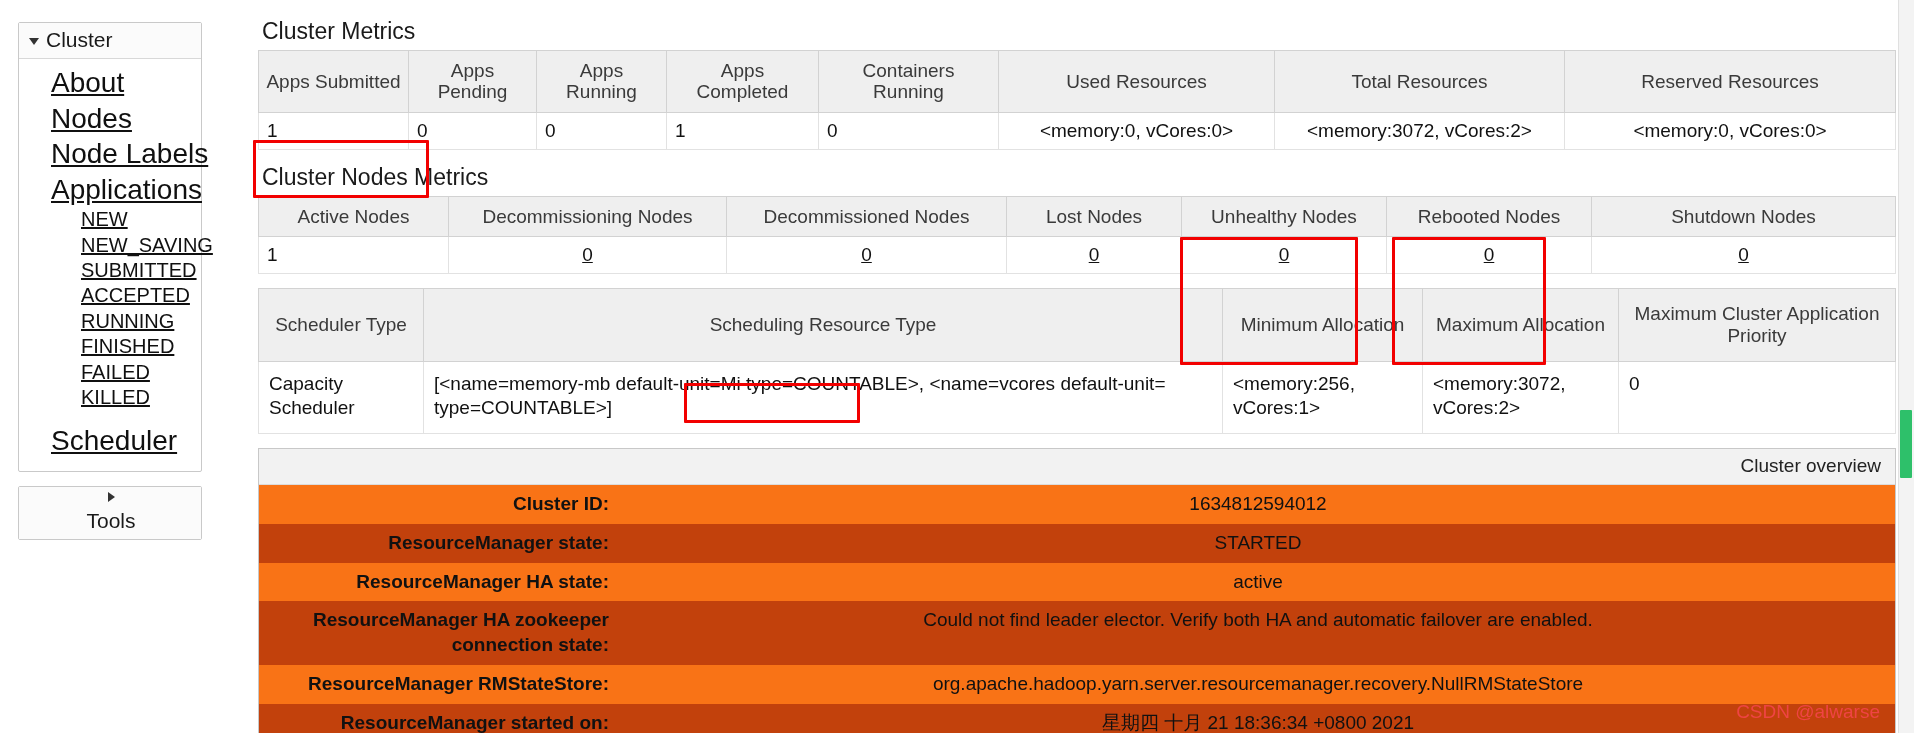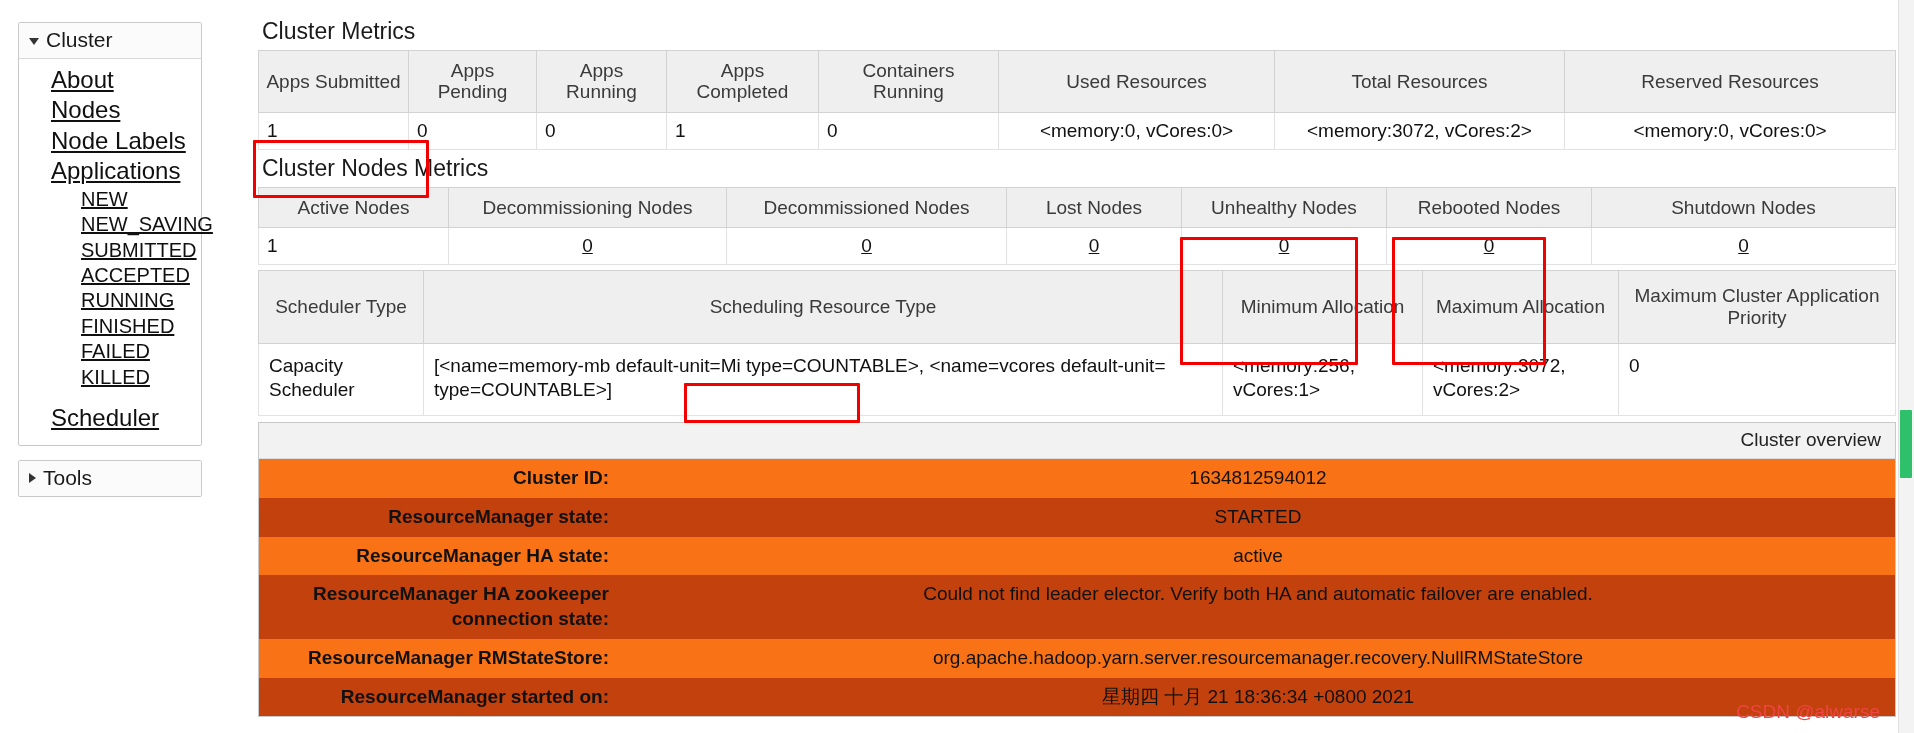--- a/index.html
+++ b/index.html
@@ -44,35 +44,35 @@
   .caret-right {
     width: 0; height: 0;
     border-top: 5px solid transparent;
     border-bottom: 5px solid transparent;
     border-left: 7px solid #333;
     display:inline-block;
   }
   .panel-body { padding: 6px 6px 12px 6px; }
   .nav-link {
     display: block;
-    font-size: 24px;
+    font-size: 28px;
     color: #101010;
     text-decoration: underline;
     line-height: 1.27;
     padding-left: 26px;
     white-space: nowrap;
     cursor: pointer;
   }
   .nav-link.sub {
     padding-left: 56px;
     font-size: 20px;
     letter-spacing: 0px;
   }
   .nav-link.spaced { margin-top: 13px; }
-  .panel-head.collapsed { border-bottom: none; }
+  .panel-head.collapsed { border-bottom: none; flex-direction: column; }
 
   
   .main {
     position: absolute;
     left: 258px; top: 18px;
     width: 1640px;
   }
   .section-title {
     font-size: 23px;
     color: #1a1a1a;
@@ -106,21 +106,21 @@
     padding: 6px 8px;
     vertical-align: top;
     text-align: left;
     line-height: 1.25;
     background: #fff;
   }
   td.underlined-zero span {
     text-decoration: underline;
     cursor: pointer;
   }
-  .tbl-wrap { margin-bottom: 5px; }
+  .tbl-wrap { margin-bottom: 14px; }
 
   
   table.sched th { padding: 14px 8px; }
   table.sched td { padding: 10px 10px 14px 10px; }
 
   
   .overview {
     border: 1px solid #c8c8c8;
     width: 1638px;
     background: #fff;

